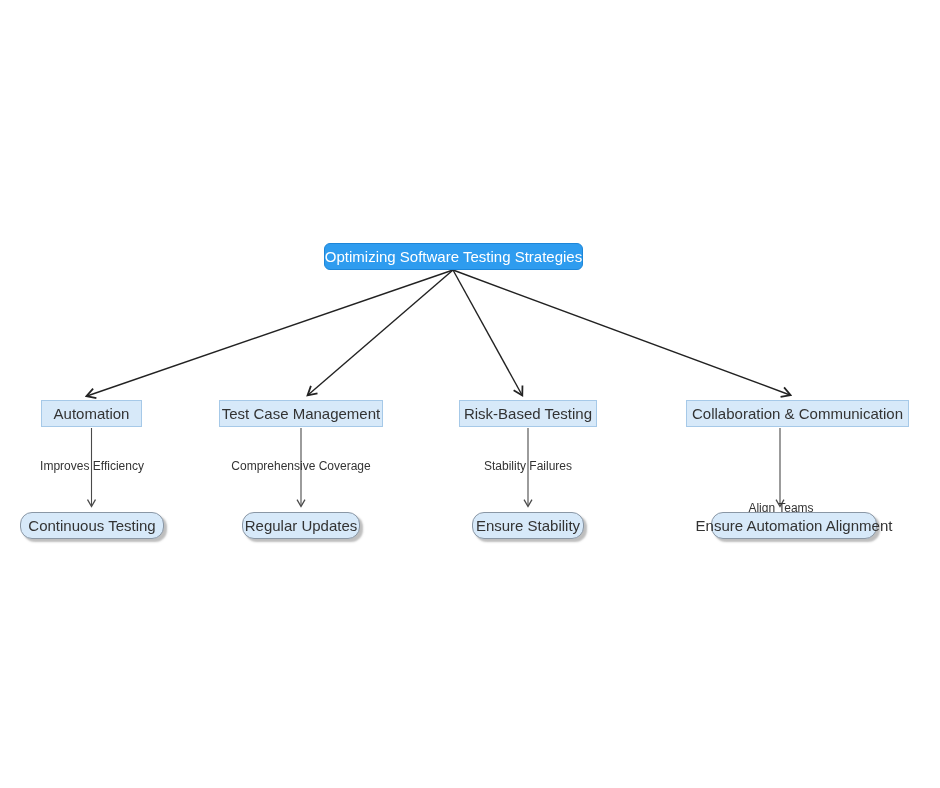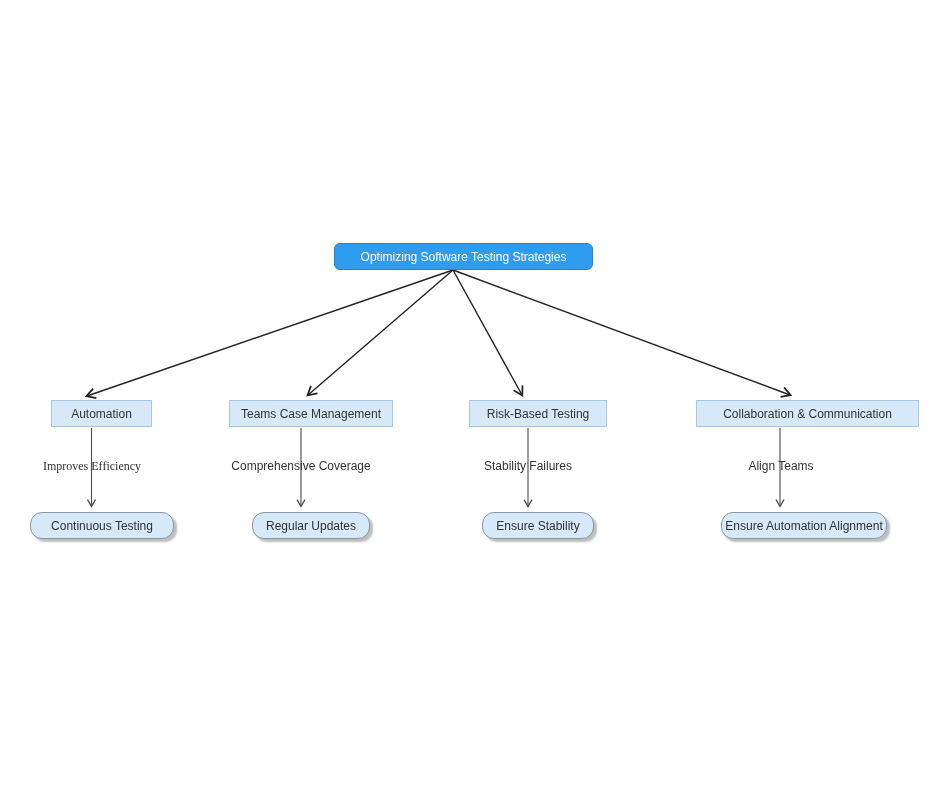--- a/index.html
+++ b/index.html
@@ -20,24 +20,23 @@
     left: 0; top: 0;
     width: 940px;
     height: 788px;
   }
   .node {
     position: absolute;
     box-sizing: border-box;
     display: flex;
     align-items: center;
     justify-content: center;
-    font-size: 12px;
+    font-size: 15px;
     color: var(--node-text, #333333);
     white-space: nowrap;
-    margin-left: 10px;
   }
   .node.root {
     left: 324px; top: 243px; width: 259px; height: 27px;
     background: var(--root-fill, #2E9CEF);
     border: 1px solid var(--root-border, #1D86D8);
     border-radius: 6px;
     color: var(--root-text, #ffffff);
   }
   .node.branch {
     top: 400px; height: 27px;
@@ -61,24 +60,24 @@
   #leaf-2 { left: 472px; width: 112px; }
   #leaf-3 { left: 711px; width: 166px; }
   .edge-label {
     position: absolute;
     top: 459px;
     transform: translateX(-50%);
     font-size: 12px;
     color: var(--node-text, #333333);
     white-space: nowrap;
   }
-  #elabel-0 { left: 92px; font-family: Liberation Serif, serif; }
+  #elabel-0 { left: 92px; }
   #elabel-1 { left: 301px; }
   #elabel-2 { left: 528px; }
-  #elabel-3 { left: 781px; }
+  #elabel-3 { left: 781px; margin-top: 42px; }
 </style>
 </head>
 <body>
 
 <div id="canvas">
 
   <svg id="edges" viewBox="0 0 940 788" xmlns="http://www.w3.org/2000/svg">
     <defs>
       <marker id="arrow-dark" viewBox="0 0 10 10" refX="8" refY="5" markerWidth="9" markerHeight="9" orient="auto-start-reverse">
         <polyline points="1.5,1 8.5,5 1.5,9" fill="none" stroke="#222222" stroke-width="1.4"></polyline>
@@ -95,21 +94,21 @@
 
     <line x1="91.5" y1="428" x2="91.5" y2="506" stroke="#4A4A4A" stroke-width="1.1" marker-end="url(#arrow-gray)"></line>
     <line x1="301" y1="428" x2="301" y2="506" stroke="#4A4A4A" stroke-width="1.1" marker-end="url(#arrow-gray)"></line>
     <line x1="528" y1="428" x2="528" y2="506" stroke="#4A4A4A" stroke-width="1.1" marker-end="url(#arrow-gray)"></line>
     <line x1="780" y1="428" x2="780" y2="506" stroke="#4A4A4A" stroke-width="1.1" marker-end="url(#arrow-gray)"></line>
   </svg>
 
   <div class="node root" id="root-node">Optimizing Software Testing Strategies</div>
 
   <div class="node branch" id="branch-0">Automation</div>
-  <div class="node branch" id="branch-1">Teams Case Management</div>
+  <div class="node branch" id="branch-1">Test Case Management</div>
   <div class="node branch" id="branch-2">Risk-Based Testing</div>
   <div class="node branch" id="branch-3">Collaboration &amp; Communication</div>
 
   <div class="edge-label" id="elabel-0">Improves Efficiency</div>
   <div class="edge-label" id="elabel-1">Comprehensive Coverage</div>
   <div class="edge-label" id="elabel-2">Stability Failures</div>
   <div class="edge-label" id="elabel-3">Align Teams</div>
 
   <div class="node leaf" id="leaf-0">Continuous Testing</div>
   <div class="node leaf" id="leaf-1">Regular Updates</div>

